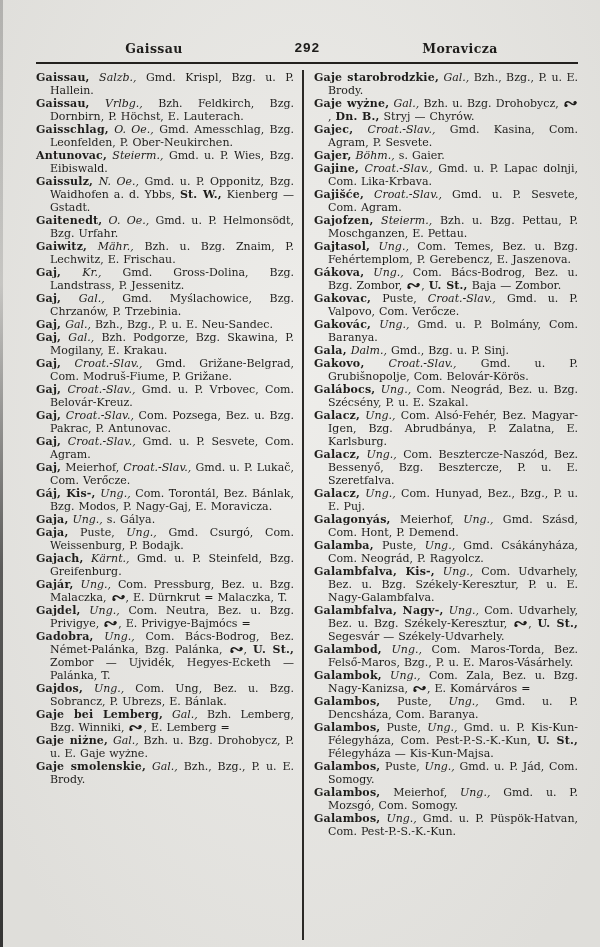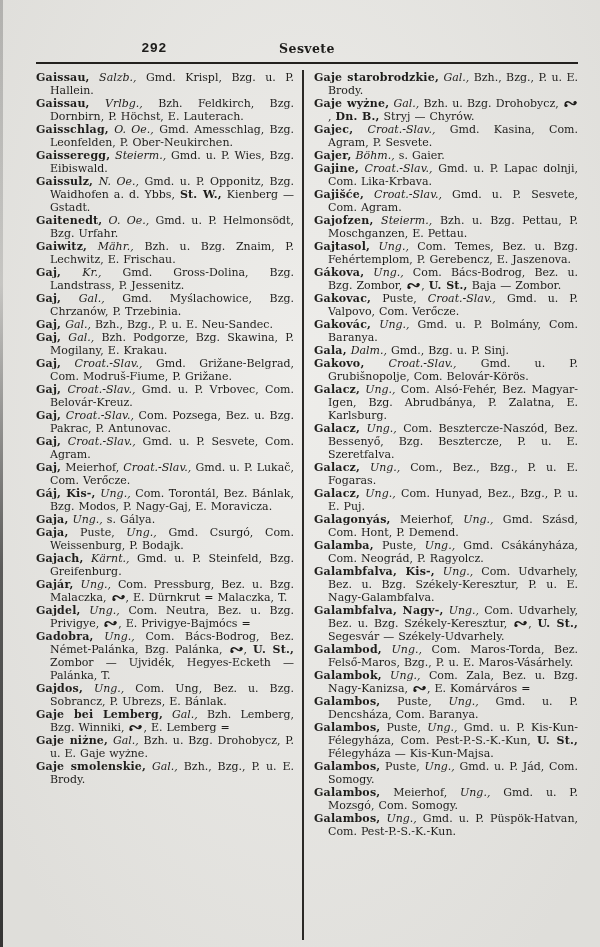--- a/index.html
+++ b/index.html
@@ -55,32 +55,33 @@
   p.entry .i { font-style:italic; }
   .horn { display:inline-block; vertical-align:-1px; margin:0 1px; }
 </style>
 </head>
 <body>
 
 <div class="page">
   <div class="scan-edge"></div>
 
   <div class="page-header">
+    <span class="hk">Gaissau</span>
     <span class="pn">292</span>
-    <span class="hk">Sesvete</span>
+    <span class="hk">Moravicza</span>
   </div>
   <div class="header-rule"></div>
   <div class="col-divider"></div>
 
   <div class="columns">
     <div class="column left" id="col-left">
         <p class="entry"><span class="b">Gaissau,</span><span class="i"> Salzb.,</span><span> Gmd. Krispl, Bzg. u. P. Hallein.</span></p>
         <p class="entry"><span class="b">Gaissau,</span><span class="i"> Vrlbg.,</span><span> Bzh. Feldkirch, Bzg. Dornbirn, P. Höchst, E. Lauterach.</span></p>
         <p class="entry"><span class="b">Gaisschlag,</span><span class="i"> O. Oe.,</span><span> Gmd. Amesschlag, Bzg. Leonfelden, P. Ober-Neukirchen.</span></p>
-        <p class="entry"><span class="b">Gaisseregg,</span><span class="i"> Steierm.,</span><span> Gmd. u. P. Wies, Bzg. Eibiswald.</span></p>
+        <p class="entry"><span class="b">Antunovac,</span><span class="i"> Steierm.,</span><span> Gmd. u. P. Wies, Bzg. Eibiswald.</span></p>
         <p class="entry"><span class="b">Gaissulz,</span><span class="i"> N. Oe.,</span><span> Gmd. u. P. Opponitz, Bzg. Waidhofen a. d. Ybbs, </span><span class="b">St. W.,</span><span> Kienberg — Gstadt.</span></p>
         <p class="entry"><span class="b">Gaitenedt,</span><span class="i"> O. Oe.,</span><span> Gmd. u. P. Helmonsödt, Bzg. Urfahr.</span></p>
         <p class="entry"><span class="b">Gaiwitz,</span><span class="i"> Mähr.,</span><span> Bzh. u. Bzg. Znaim, P. Lechwitz, E. Frischau.</span></p>
         <p class="entry"><span class="b">Gaj,</span><span class="i"> Kr.,</span><span> Gmd. Gross-Dolina, Bzg. Landstrass, P. Jessenitz.</span></p>
         <p class="entry"><span class="b">Gaj,</span><span class="i"> Gal.,</span><span> Gmd. Myślachowice, Bzg. Chrzanów, P. Trzebinia.</span></p>
         <p class="entry"><span class="b">Gaj,</span><span class="i"> Gal.,</span><span> Bzh., Bzg., P. u. E. Neu-Sandec.</span></p>
         <p class="entry"><span class="b">Gaj,</span><span class="i"> Gal.,</span><span> Bzh. Podgorze, Bzg. Skawina, P. Mogilany, E. Krakau.</span></p>
         <p class="entry"><span class="b">Gaj,</span><span class="i"> Croat.-Slav.,</span><span> Gmd. Grižane-Belgrad, Com. Modruš-Fiume, P. Grižane.</span></p>
         <p class="entry"><span class="b">Gaj,</span><span class="i"> Croat.-Slav.,</span><span> Gmd. u. P. Vrbovec, Com. Belovár-Kreuz.</span></p>
         <p class="entry"><span class="b">Gaj,</span><span class="i"> Croat.-Slav.,</span><span> Com. Pozsega, Bez. u. Bzg. Pakrac, P. Antunovac.</span></p>
@@ -129,23 +130,23 @@
         <p class="entry"><span class="b">Gajtasol,</span><span class="i"> Ung.,</span><span> Com. Temes, Bez. u. Bzg. Fehértemplom, P. Gerebencz, E. Jaszenova.</span></p>
         <p class="entry"><span class="b">Gákova,</span><span class="i"> Ung.,</span><span> Com. Bács-Bodrog, Bez. u. Bzg. Zombor, </span><svg class="horn" width="13" height="8" viewBox="0 0 26 16" xmlns="http://www.w3.org/2000/svg">
       <path d="M3 10 C1 4, 8 1, 13 6 C18 11, 25 9, 23 4" fill="none" stroke="#1e1d1b" stroke-width="3.2" stroke-linecap="round"></path>
       <circle cx="4" cy="11" r="3.2" fill="#1e1d1b"></circle>
       <circle cx="22" cy="5" r="3.2" fill="#1e1d1b"></circle>
     </svg><span>, </span><span class="b">U. St.,</span><span> Baja — Zombor.</span></p>
         <p class="entry"><span class="b">Gakovac,</span><span> Puste, </span><span class="i">Croat.-Slav.,</span><span> Gmd. u. P. Valpovo, Com. Verőcze.</span></p>
         <p class="entry"><span class="b">Gakovác,</span><span class="i"> Ung.,</span><span> Gmd. u. P. Bolmány, Com. Baranya.</span></p>
         <p class="entry"><span class="b">Gala,</span><span class="i"> Dalm.,</span><span> Gmd., Bzg. u. P. Sinj.</span></p>
         <p class="entry"><span class="b">Gakovo,</span><span class="i"> Croat.-Slav.,</span><span> Gmd. u. P. Grubišnopolje, Com. Belovár-Körös.</span></p>
+        <p class="entry"><span class="b">Galábocs,</span><span class="i"> Ung.,</span><span> Com. Neográd, Bez. u. Bzg. Szécsény, P. u. E. Szakal.</span></p>
         <p class="entry"><span class="b">Galacz,</span><span class="i"> Ung.,</span><span> Com. Alsó-Fehér, Bez. Magyar-Igen, Bzg. Abrudbánya, P. Zalatna, E. Karlsburg.</span></p>
         <p class="entry"><span class="b">Galacz,</span><span class="i"> Ung.,</span><span> Com. Besztercze-Naszód, Bez. Bessenyő, Bzg. Besztercze, P. u. E. Szeretfalva.</span></p>
-        <p class="entry"><span class="b">Galacz,</span><span class="i"> Ung.,</span><span> Com., Bez., Bzg., P. u. E. Fogaras.</span></p>
         <p class="entry"><span class="b">Galacz,</span><span class="i"> Ung.,</span><span> Com. Hunyad, Bez., Bzg., P. u. E. Puj.</span></p>
         <p class="entry"><span class="b">Galagonyás,</span><span> Meierhof, </span><span class="i">Ung.,</span><span> Gmd. Szásd, Com. Hont, P. Demend.</span></p>
         <p class="entry"><span class="b">Galamba,</span><span> Puste, </span><span class="i">Ung.,</span><span> Gmd. Csákányháza, Com. Neográd, P. Ragyolcz.</span></p>
         <p class="entry"><span class="b">Galambfalva, Kis-,</span><span class="i"> Ung.,</span><span> Com. Udvarhely, Bez. u. Bzg. Székely-Keresztur, P. u. E. Nagy-Galambfalva.</span></p>
         <p class="entry"><span class="b">Galambfalva, Nagy-,</span><span class="i"> Ung.,</span><span> Com. Udvarhely, Bez. u. Bzg. Székely-Keresztur, </span><svg class="horn" width="13" height="8" viewBox="0 0 26 16" xmlns="http://www.w3.org/2000/svg">
       <path d="M3 10 C1 4, 8 1, 13 6 C18 11, 25 9, 23 4" fill="none" stroke="#1e1d1b" stroke-width="3.2" stroke-linecap="round"></path>
       <circle cx="4" cy="11" r="3.2" fill="#1e1d1b"></circle>
       <circle cx="22" cy="5" r="3.2" fill="#1e1d1b"></circle>
     </svg><span>, </span><span class="b">U. St.,</span><span> Segesvár — Székely-Udvarhely.</span></p>
         <p class="entry"><span class="b">Galambod,</span><span class="i"> Ung.,</span><span> Com. Maros-Torda, Bez. Felső-Maros, Bzg., P. u. E. Maros-Vásárhely.</span></p>

